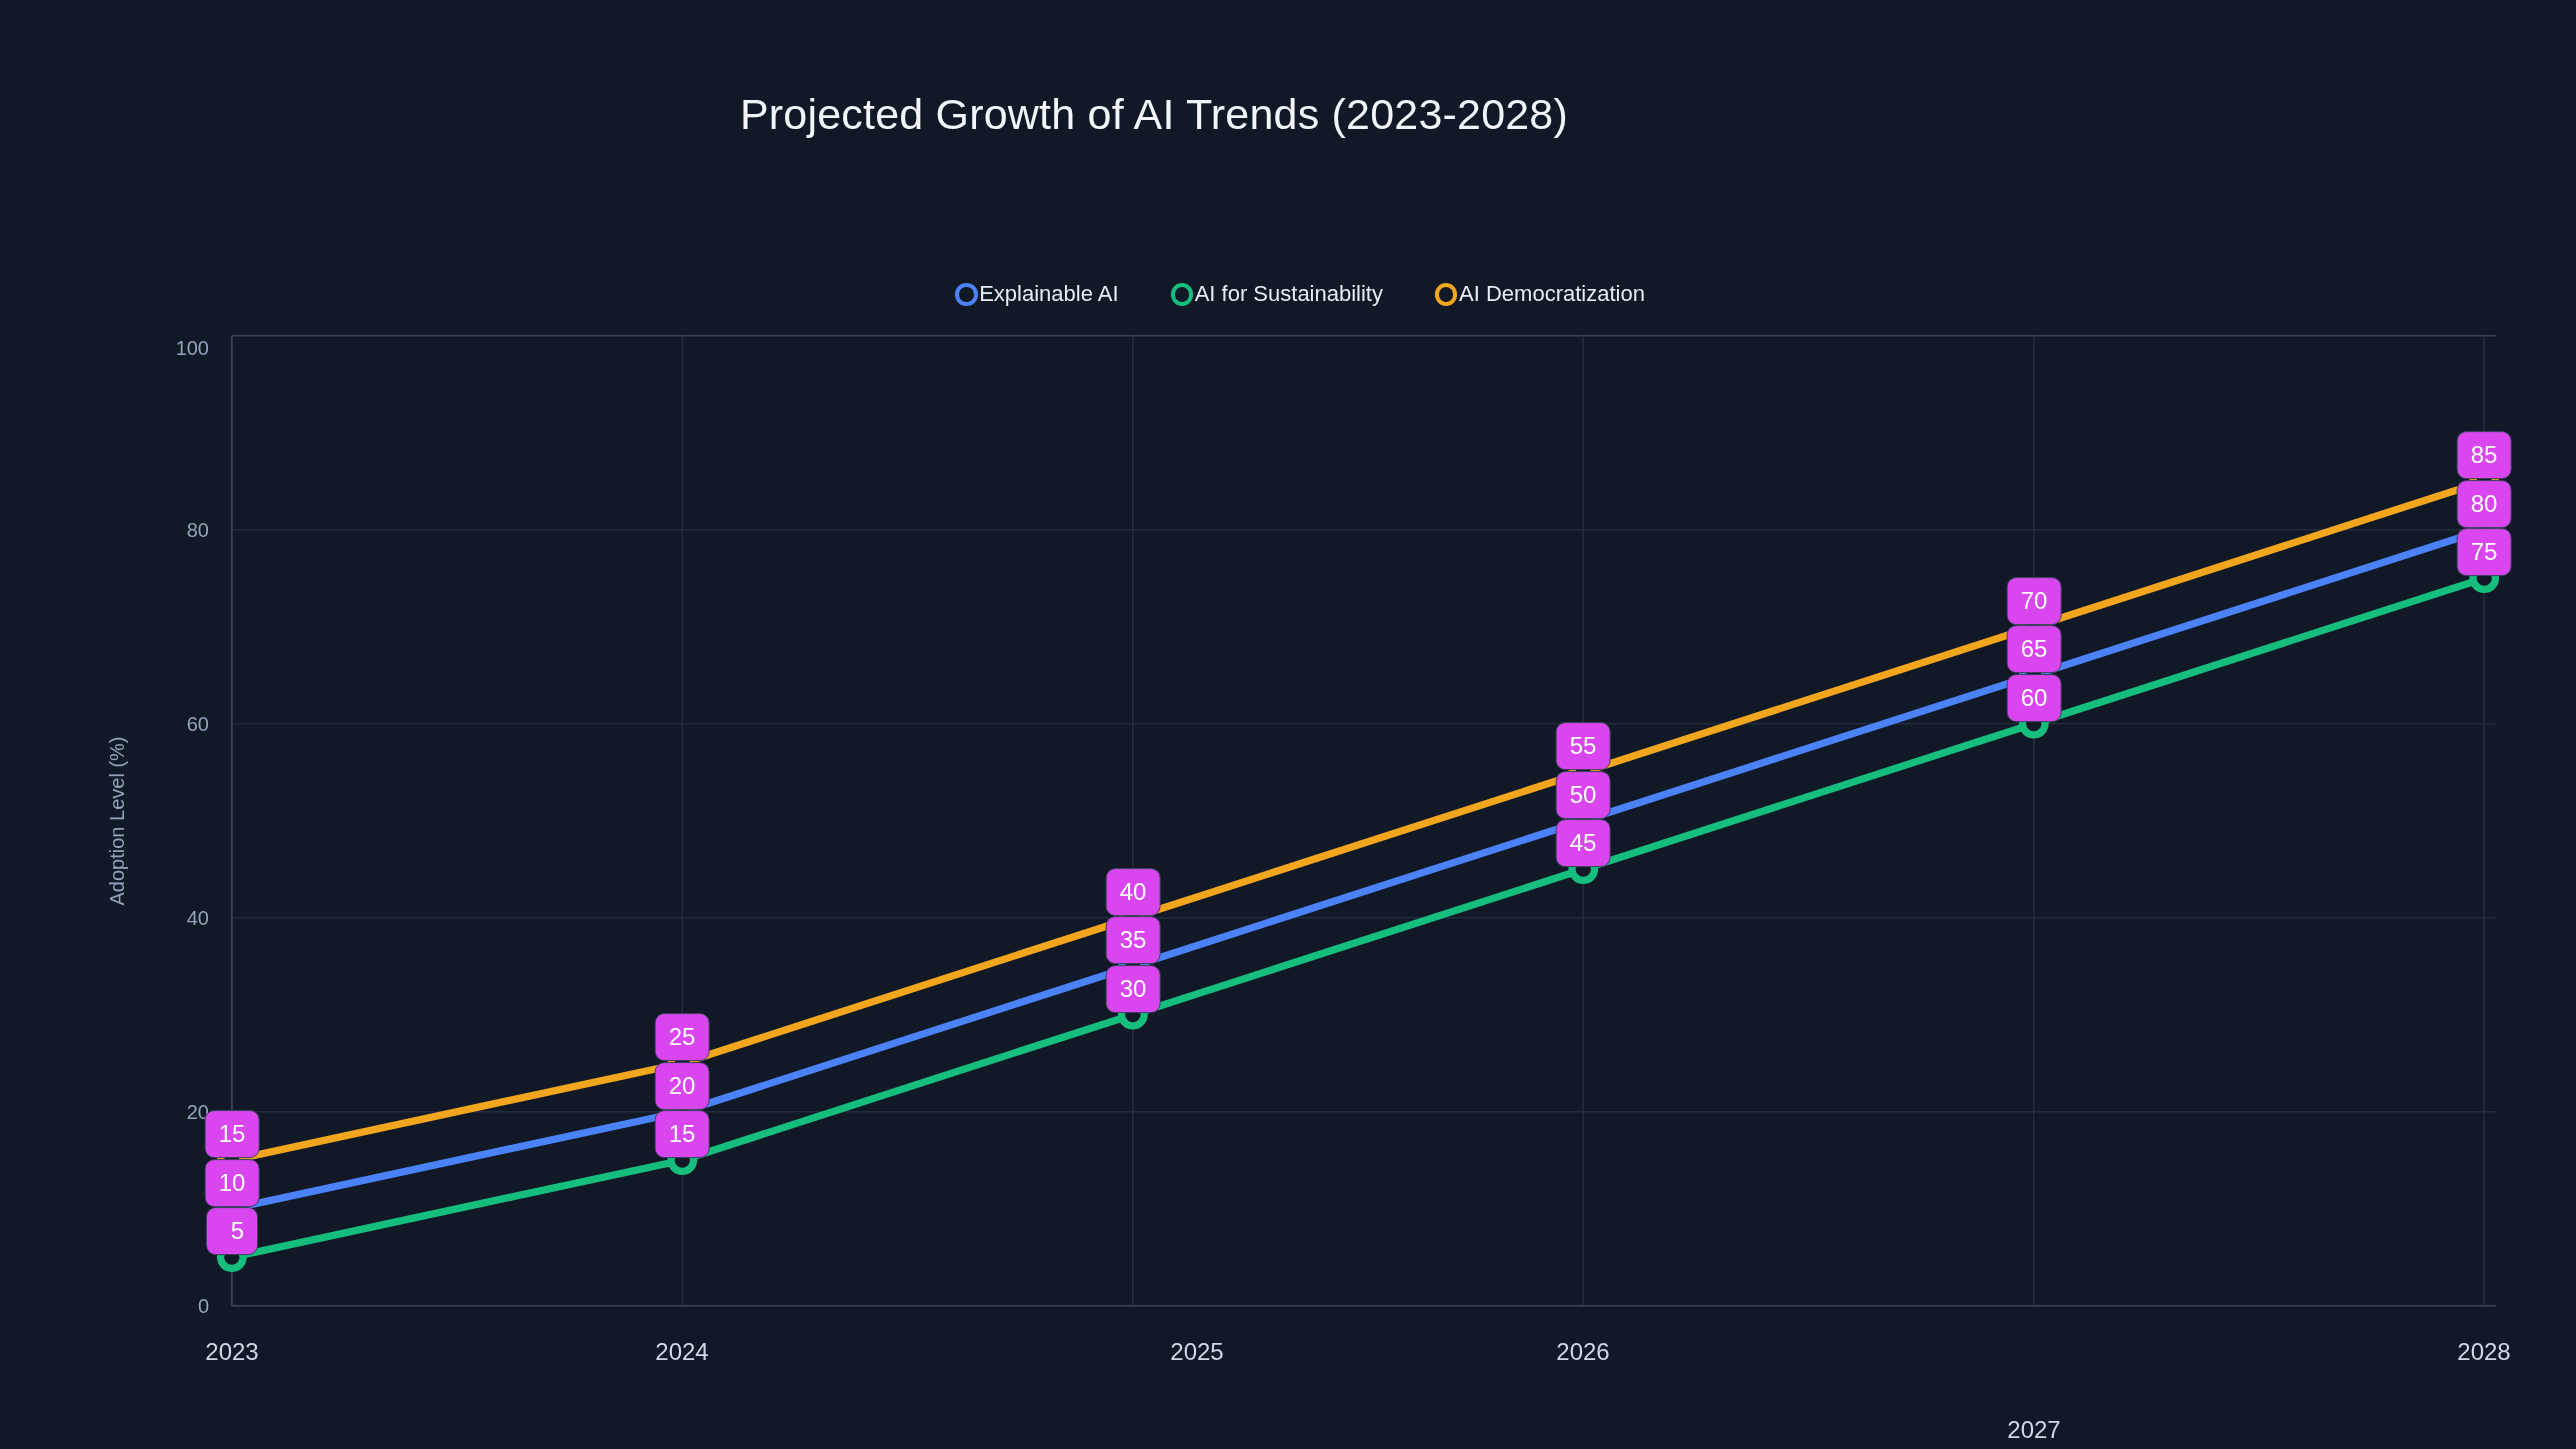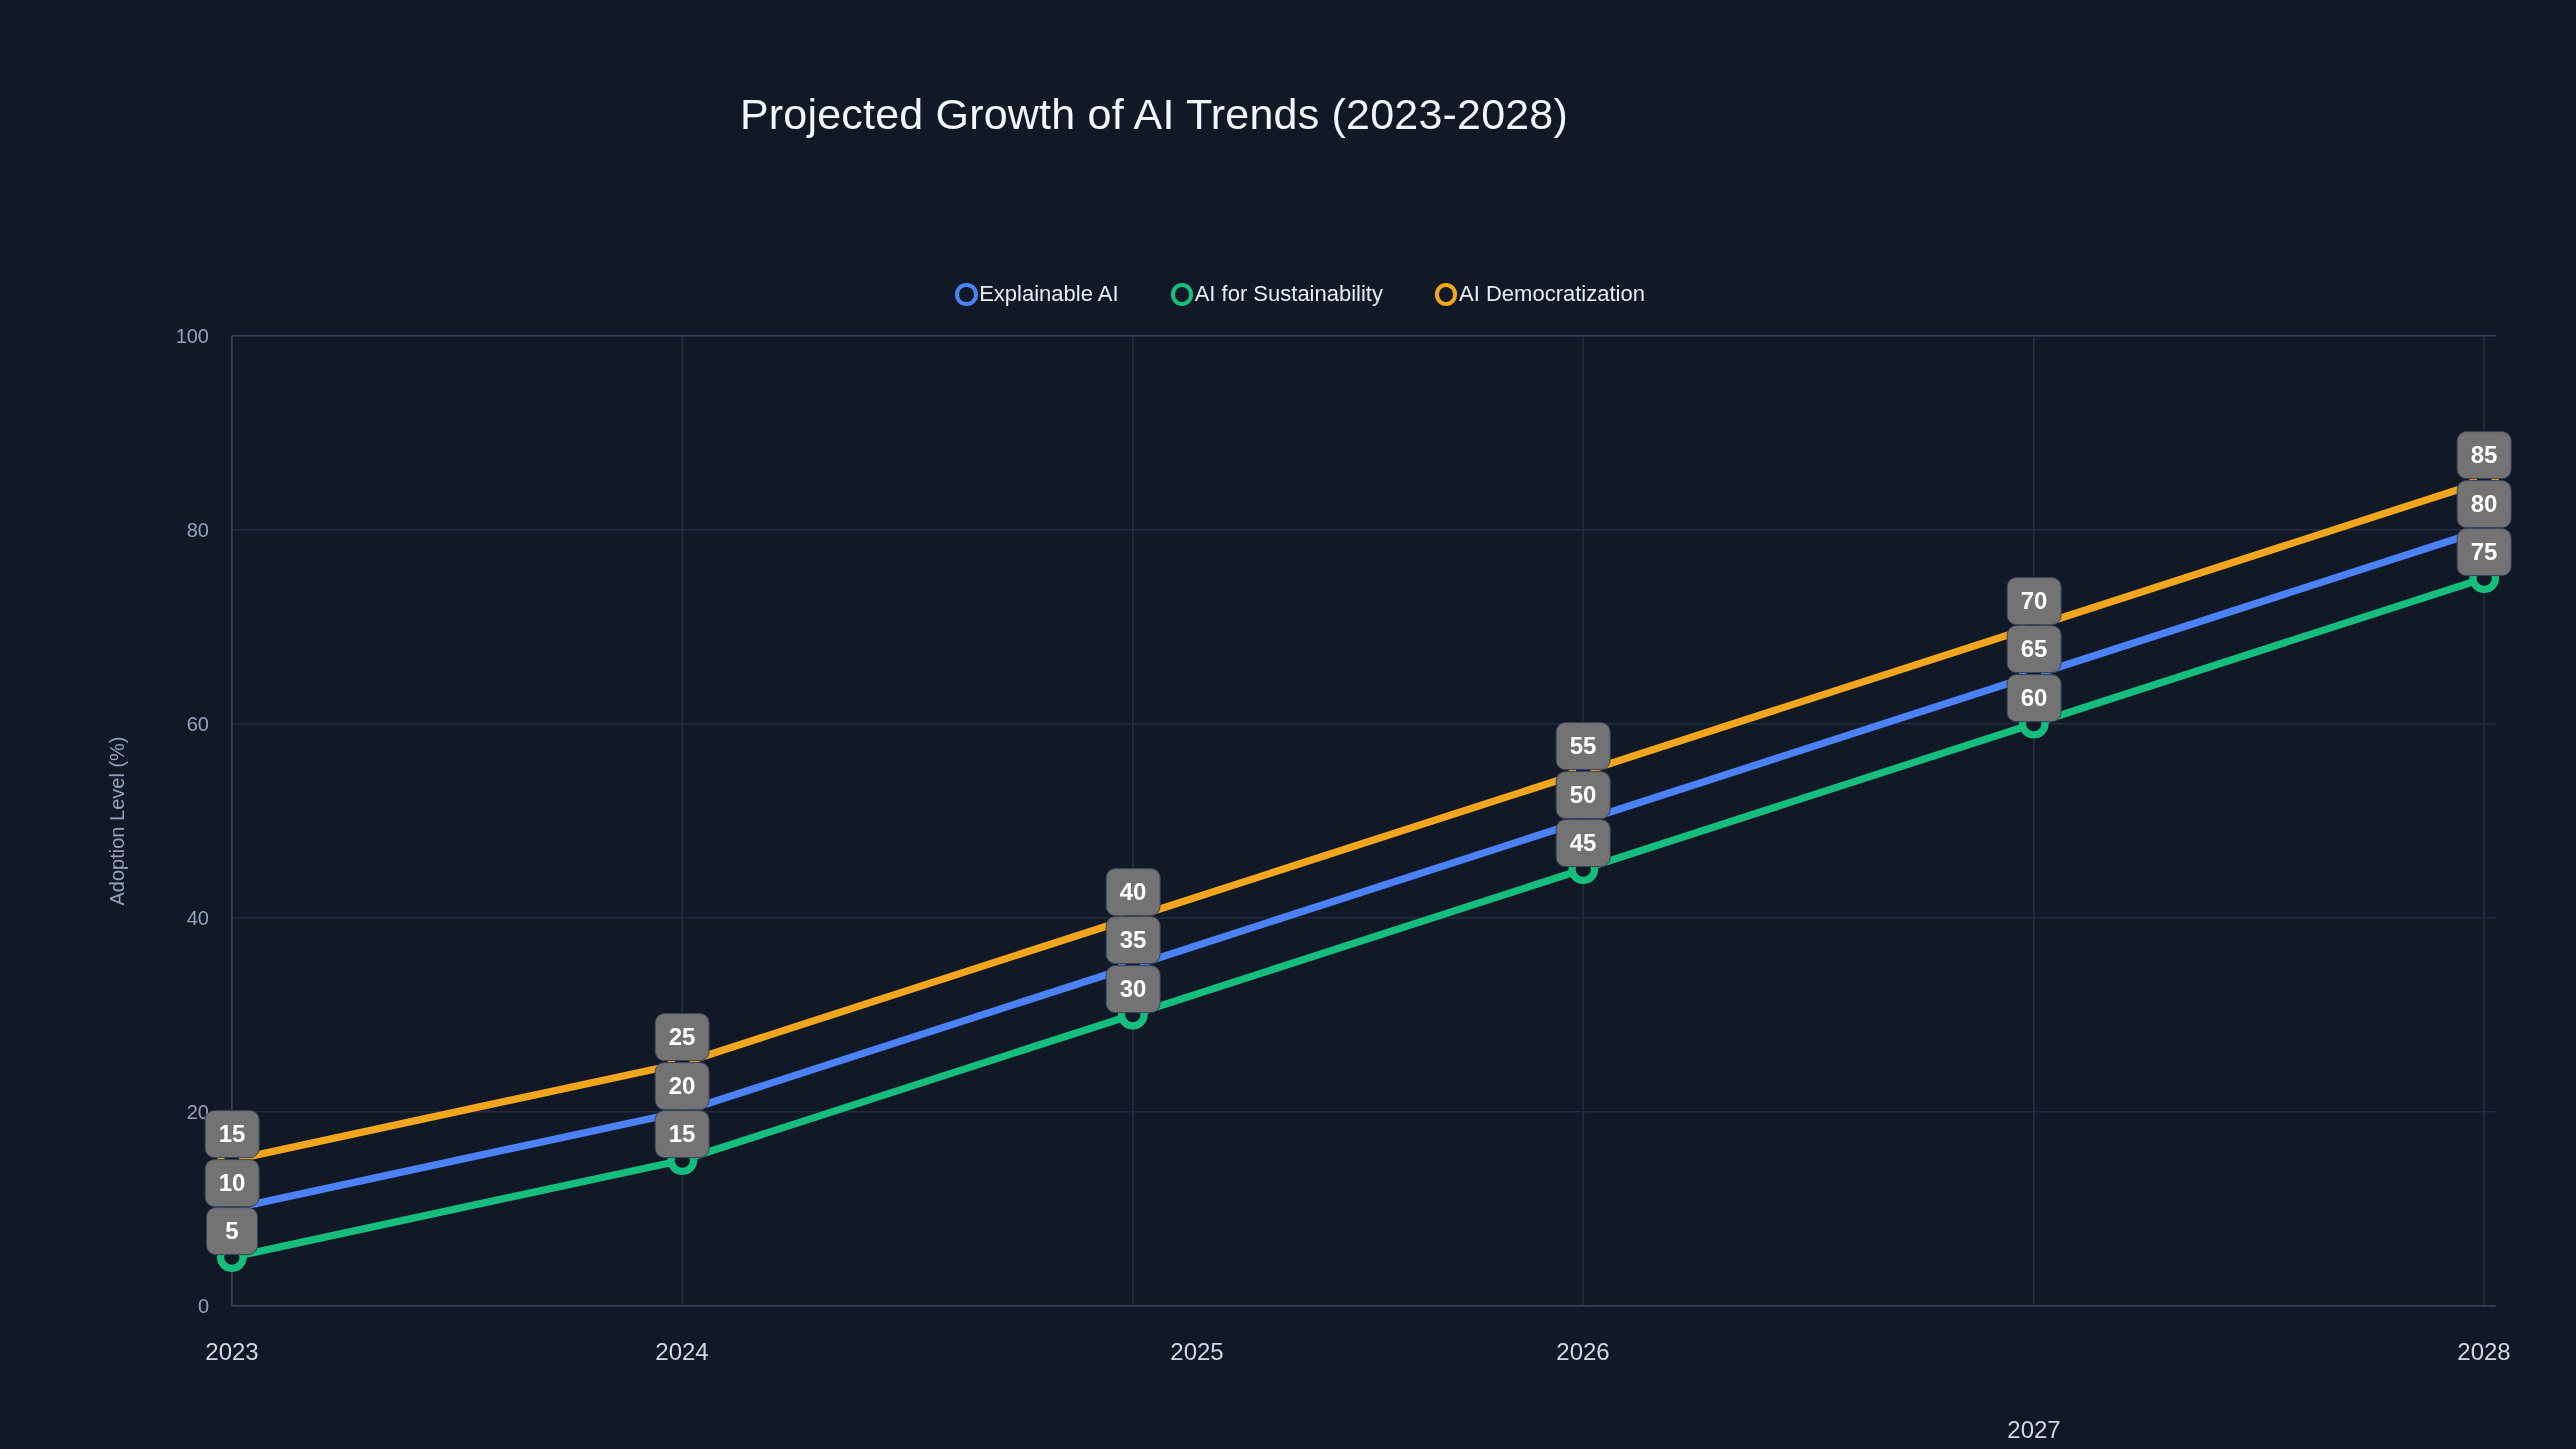--- a/index.html
+++ b/index.html
@@ -87,33 +87,32 @@
   #y-axis-title {
     position: absolute;
     color: #94a3bb;
     font-size: 20px;
     transform-origin: 50% 50%;
     transform: rotate(-90deg);
     white-space: nowrap;
   }
   .dlabel {
     position: absolute;
-    background: #737373;
+    background: #d946ef;
     border: 1.2px solid #39445a;
     border-radius: 9.7px;
     color: #ffffff;
     font-size: 24px;
     line-height: 1;
     padding: 10.5px 13px 11.3px 13px;
     transform: translate(-50%, -50%);
     white-space: nowrap;
-    text-align: center;
+    text-align: right;
     min-width: 24px;
     box-sizing: content-box;
-    font-weight: bold;
   }
 </style>
 </head>
 <body>
 
 <div id="chart-root">
 
   <div id="chart-title">Projected Growth of AI Trends (2023-2028)</div>
 
   <div id="legend">
@@ -176,21 +175,21 @@
         <circle cx="3086" cy="597.75" r="14" fill="#111927" stroke="#f2a61e" stroke-width="9"></circle>
       </g>
   </svg>
 
   <div id="tick-layer">
       <div class="ytick" style="top: 1306px; left: 145px; width: 64px;">0</div>
       <div class="ytick" style="top: 1112px; left: 145px; width: 64px;">20</div>
       <div class="ytick" style="top: 918px; left: 145px; width: 64px;">40</div>
       <div class="ytick" style="top: 724px; left: 145px; width: 64px;">60</div>
       <div class="ytick" style="top: 530px; left: 145px; width: 64px;">80</div>
-      <div class="ytick" style="top: 336px; left: 145px; width: 64px;">100</div>
+      <div class="ytick" style="top: 348px; left: 145px; width: 64px;">100</div>
       <div class="xtick" style="left: 232px; top: 1338px;">2023</div>
       <div class="xtick" style="left: 682px; top: 1338px;">2024</div>
       <div class="xtick" style="left: 1197px; top: 1338px;">2025</div>
       <div class="xtick" style="left: 1583px; top: 1338px;">2026</div>
       <div class="xtick" style="left: 2034px; top: 1416px;">2027</div>
       <div class="xtick" style="left: 2484px; top: 1338px;">2028</div>
     </div>
   <div id="label-layer">
       <div class="dlabel" style="left: 232px; top: 1134px;">15</div>
       <div class="dlabel" style="left: 232px; top: 1183px;">10</div>

